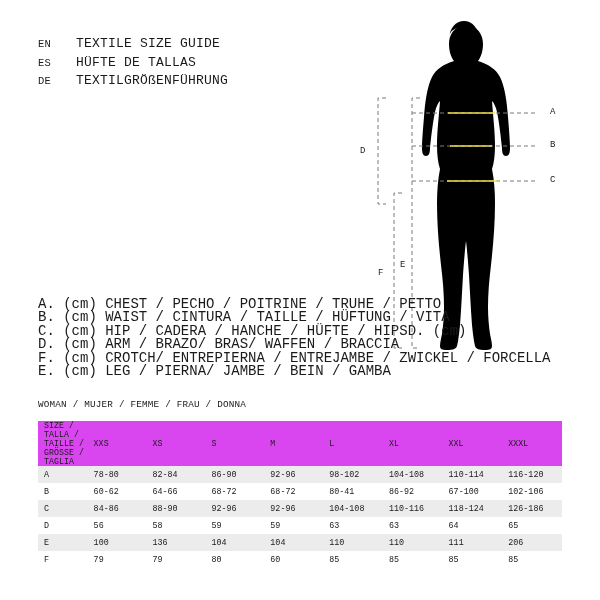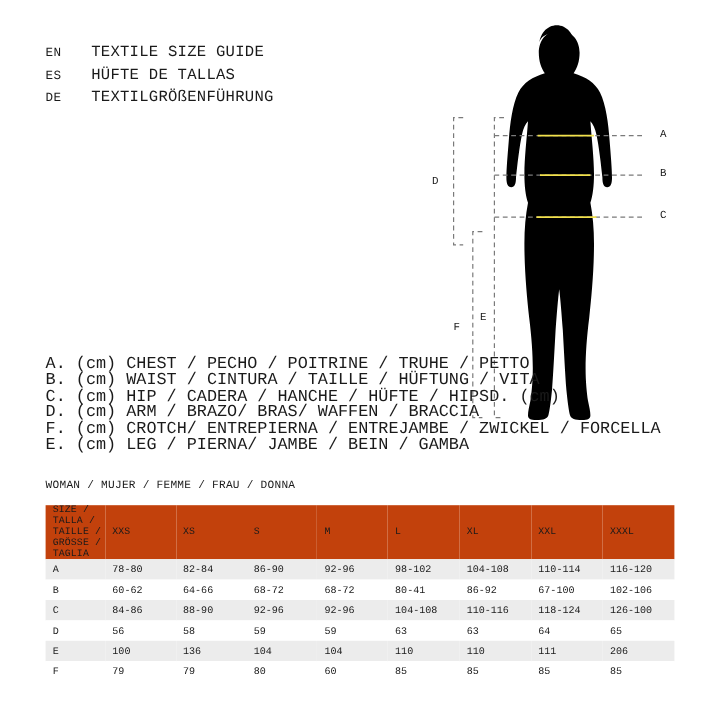--- a/index.html
+++ b/index.html
@@ -83,21 +83,21 @@
     color: #1a1a1a;
   }
   table.sizes th, table.sizes td {
     text-align: left;
     padding: 0;
     height: 17px;
     vertical-align: middle;
     font-weight: normal;
   }
   table.sizes tr.head th {
-    background: #c2410c;
+    background: #d946ef;
     font-size: 8.2px;
     letter-spacing: .1px;
   }
   table.sizes tr.shade td {
     background: #ececec;
   }
   table.sizes tr.plain td {
     background: #ffffff;
   }
   .c-label { width: 46px; padding-left: 6px !important; }
@@ -263,21 +263,21 @@
       </tr>
       <tr class="shade">
         <td class="c-label">C</td>
         <td class="c-val">84-86</td>
         <td class="c-val">88-90</td>
         <td class="c-val">92-96</td>
         <td class="c-val">92-96</td>
         <td class="c-val">104-108</td>
         <td class="c-val">110-116</td>
         <td class="c-val">118-124</td>
-        <td class="c-val">126-100</td>
+        <td class="c-val">126-186</td>
       </tr>
       <tr class="plain">
         <td class="c-label">D</td>
         <td class="c-val">56</td>
         <td class="c-val">58</td>
         <td class="c-val">59</td>
         <td class="c-val">59</td>
         <td class="c-val">63</td>
         <td class="c-val">63</td>
         <td class="c-val">64</td>

